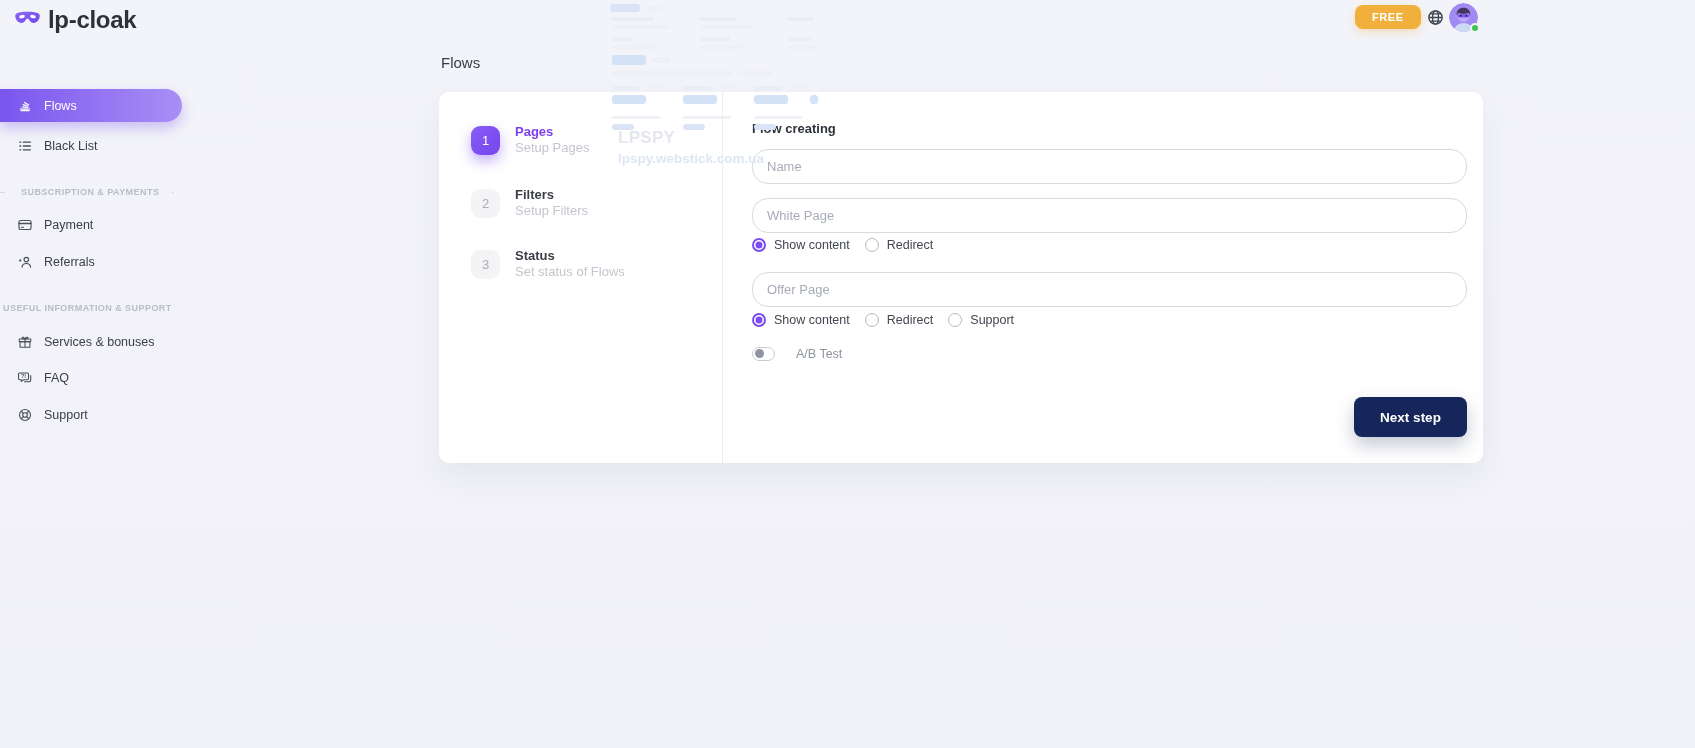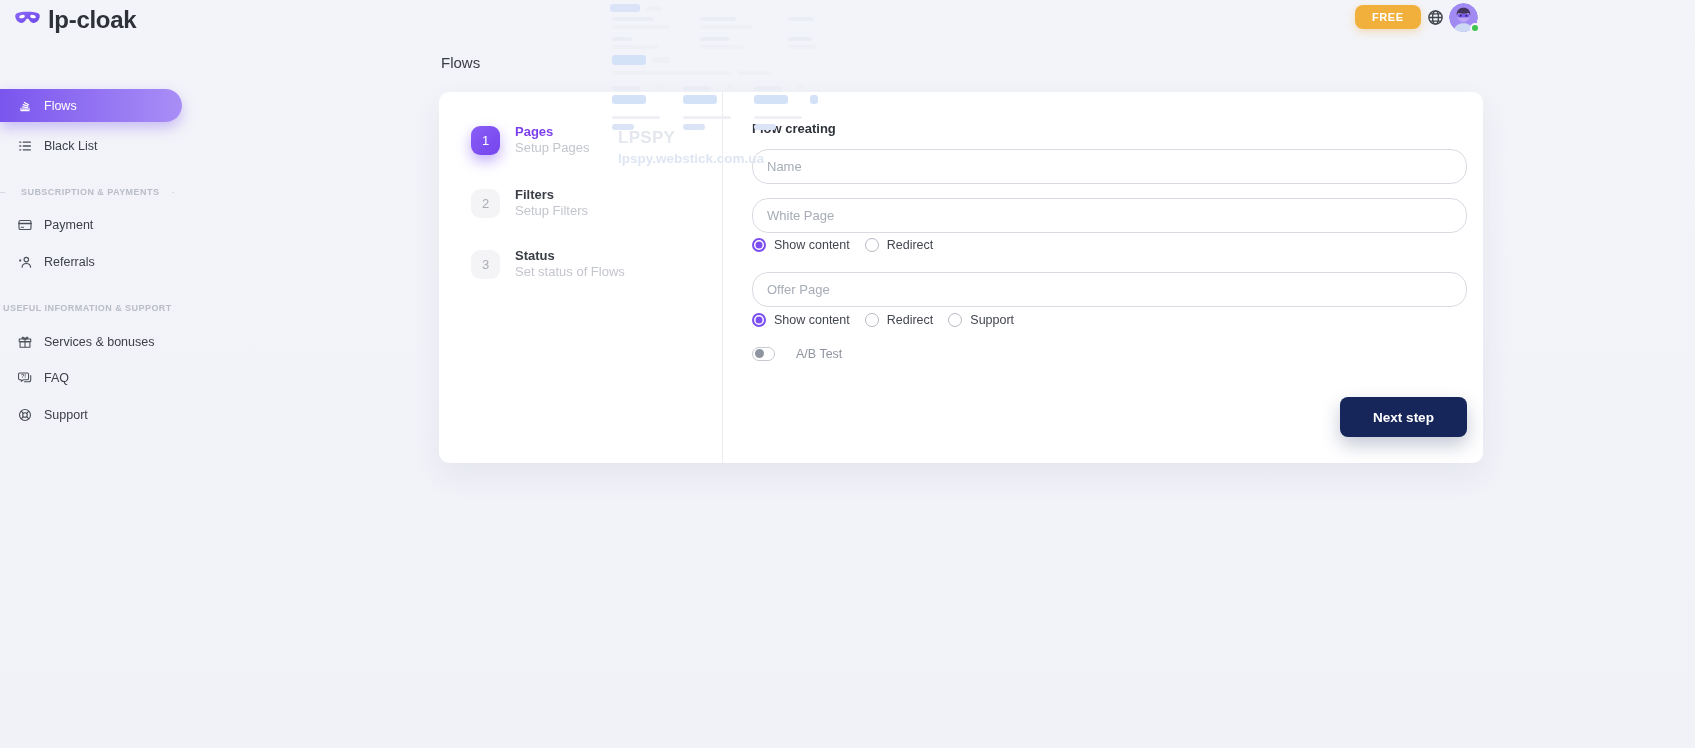--- a/index.html
+++ b/index.html
@@ -88,21 +88,21 @@
   .radio-opt.checked .radio-ctl::after {
     content:""; position:absolute; left:50%; top:50%; width:7px; height:7px;
     transform:translate(-50%,-50%); border-radius:50%; background:#7b4df2;
   }
   .radio-lbl { font-size:12.5px; color:#42464f; }
   .toggle-row { position:absolute; left:0; top:255px; display:flex; align-items:center; gap:21px; cursor:pointer; }
   .toggle-pill { width:23px; height:14px; border:1.5px solid #c7cad1; border-radius:8px; background:#fff; position:relative; }
   .toggle-knob { position:absolute; left:1.5px; top:1.2px; width:9px; height:9px; border-radius:50%; background:#8f95a0; }
   .toggle-lbl { font-size:12.5px; color:#8f949e; }
   .next-btn {
-    position:absolute; right:0; top:305px; width:127px; height:40px;
+    position:absolute; right:0; top:305px; width:113px; height:40px;
     background:#16265a; border:none; border-radius:8px; color:#fff;
     font-size:13.5px; font-weight:600; cursor:pointer;
     font-family:"Liberation Sans","DejaVu Sans",sans-serif;
     box-shadow:0 8px 18px rgba(22,38,90,.25);
   }
   
   .ghost { position:absolute; left:556px; top:0; width:262px; height:192px; pointer-events:none; z-index:5; overflow:hidden; }
   .ghost i { position:absolute; display:block; border-radius:3px; }
   .g-blue { background:#dbe4f6; }
   .g-blue2 { background:#d4e2f8; }

